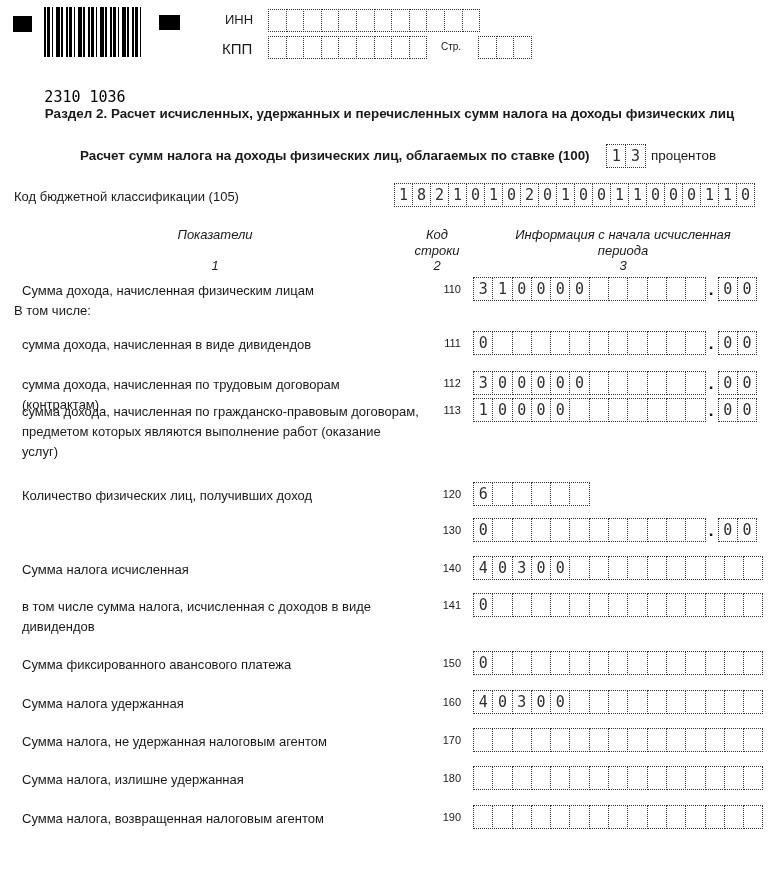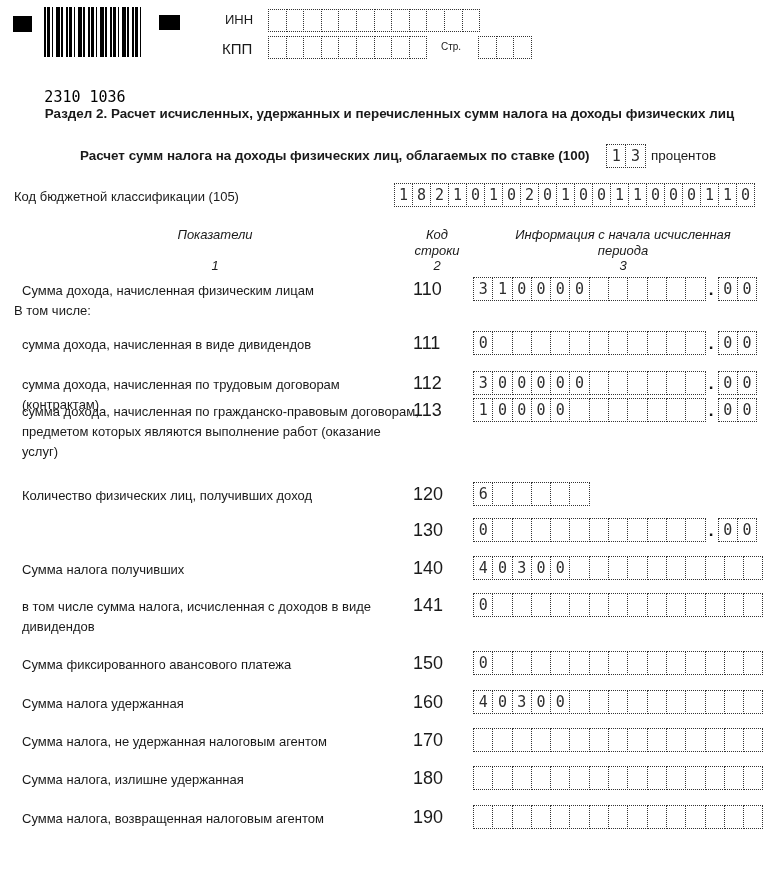--- a/index.html
+++ b/index.html
@@ -66,21 +66,21 @@
   .col3-num{left:478px;width:290px;}
   
   .form-row{position:absolute;left:0;width:779px;height:24px;}
   .row-label{
     position:absolute;left:14px;top:4px;width:398px;
     font-size:13px;line-height:20px;margin-left:8px;
   }
   .row-note{position:absolute;left:14px;top:24px;font-size:13px;line-height:20px;}
   .row-code{
     position:absolute;left:413px;top:0;width:48px;height:24px;
-    text-align:left;font-size:18px;line-height:24px;
+    text-align:right;font-size:11px;line-height:24px;
   }
   .row-field{position:absolute;left:473px;top:0;display:flex;align-items:flex-start;}
   .row-110{top:277px}.row-111{top:331px}.row-112{top:371px}.row-113{top:398px}
   .row-120{top:482px}.row-130{top:518px}.row-140{top:556px}.row-141{top:593px}
   .row-150{top:651px}.row-160{top:690px}.row-170{top:728px}.row-180{top:766px}
   .row-190{top:805px}
 </style>
 </head>
 <body>
 
@@ -293,21 +293,21 @@
           <span class="cell"></span>
           <span class="cell"></span>
           <span class="cell"></span>
           <span class="dot">.</span>
           <span class="cell">0</span>
           <span class="cell">0</span>
         </div>
     </div>
 
     <div class="form-row row-140">
-      <div class="row-label">Сумма налога получивших</div>
+      <div class="row-label">Сумма налога исчисленная</div>
 
       <div class="row-code">140</div>
       <div class="row-field">
           <span class="cell">4</span>
           <span class="cell">0</span>
           <span class="cell">3</span>
           <span class="cell">0</span>
           <span class="cell">0</span>
           <span class="cell"></span>
           <span class="cell"></span>

